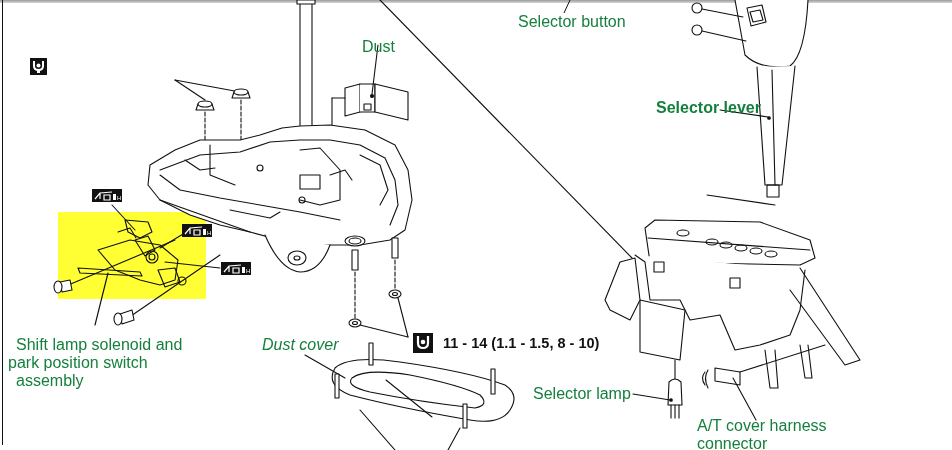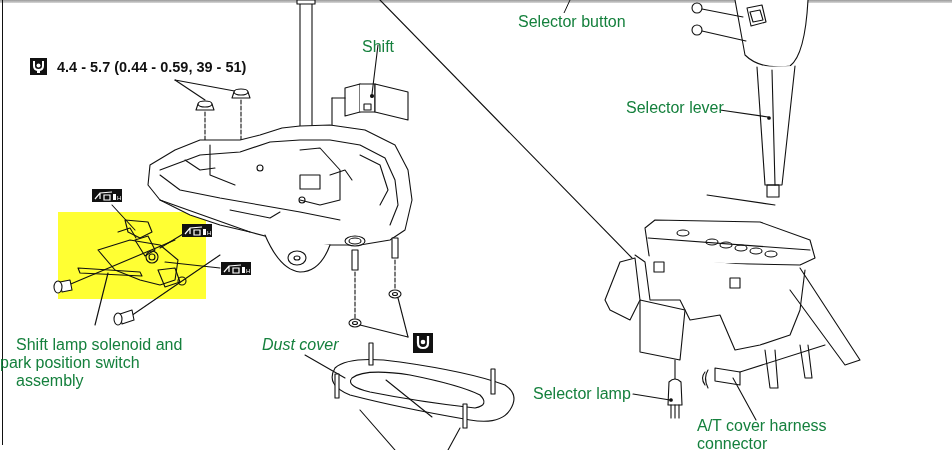--- a/index.html
+++ b/index.html
@@ -209,37 +209,37 @@
 </div>
 
 <div class="torque" style="left:30px; top:58px;">
   <span class="torque-icon">
     <svg width="17" height="17" viewBox="0 0 17 17">
         <path d="M4 3 L4 8 Q4 12 8.5 12 Q13 12 13 8 L13 3" stroke="#fff" stroke-width="2" fill="none"></path>
         <circle cx="8.5" cy="7.5" r="2" fill="#fff"></circle>
         <rect x="7" y="12" width="3" height="3" fill="#fff"></rect>
       </svg>
   </span>
-  <span>4.4 - 5.7 (0.44 - 0.59, 39 - 51)</span>
 </div>
 
 <div class="torque" style="left:413px; top:333px;">
   <span class="torque-icon" style="width:20px;height:20px;">
     <svg width="20" height="20" viewBox="0 0 20 20">
         <path d="M5 3 L5 10 Q5 15 10 15 Q15 15 15 10 L15 3" stroke="#fff" stroke-width="2.2" fill="none"></path>
         <circle cx="10" cy="9" r="2.3" fill="#fff"></circle>
       </svg>
   </span>
+  <span>11 - 14 (1.1 - 1.5, 8 - 10)</span>
 </div>
 
 <div class="label" style="left:518px; top:13px;">Selector button</div>
 <svg style="position:absolute; left:560px; top:0;" width="12" height="14">
     <line x1="10" y1="0" x2="4" y2="13" stroke="#111" stroke-width="1"></line>
   </svg>
-<div class="label" style="left:362px; top:38px;">Shift</div>
-<div class="label" style="left:626px; top:99px;">Selector lever</div>
+<div class="label" style="left:362px; top:38px;">Dust</div>
+<div class="label" style="left:656px; top:99px;font-weight:bold;">Selector lever</div>
 <div class="label" style="left:16px; top:336px;">Shift lamp solenoid and</div>
-<div class="label" style="left:0; top:354px;text-align:center;">park position switch</div>
+<div class="label" style="left:8px; top:354px;text-align:center;">park position switch</div>
 <div class="label" style="left:16px; top:372px;">assembly</div>
 <div class="label" style="left:262px; top:336px;font-style:italic;">Dust cover</div>
 <div class="label" style="left:533px; top:385px;">Selector lamp</div>
 <div class="label" style="left:697px; top:417px;">A/T cover harness</div>
 <div class="label" style="left:697px; top:435px;">connector</div>
 
 </body></html>

